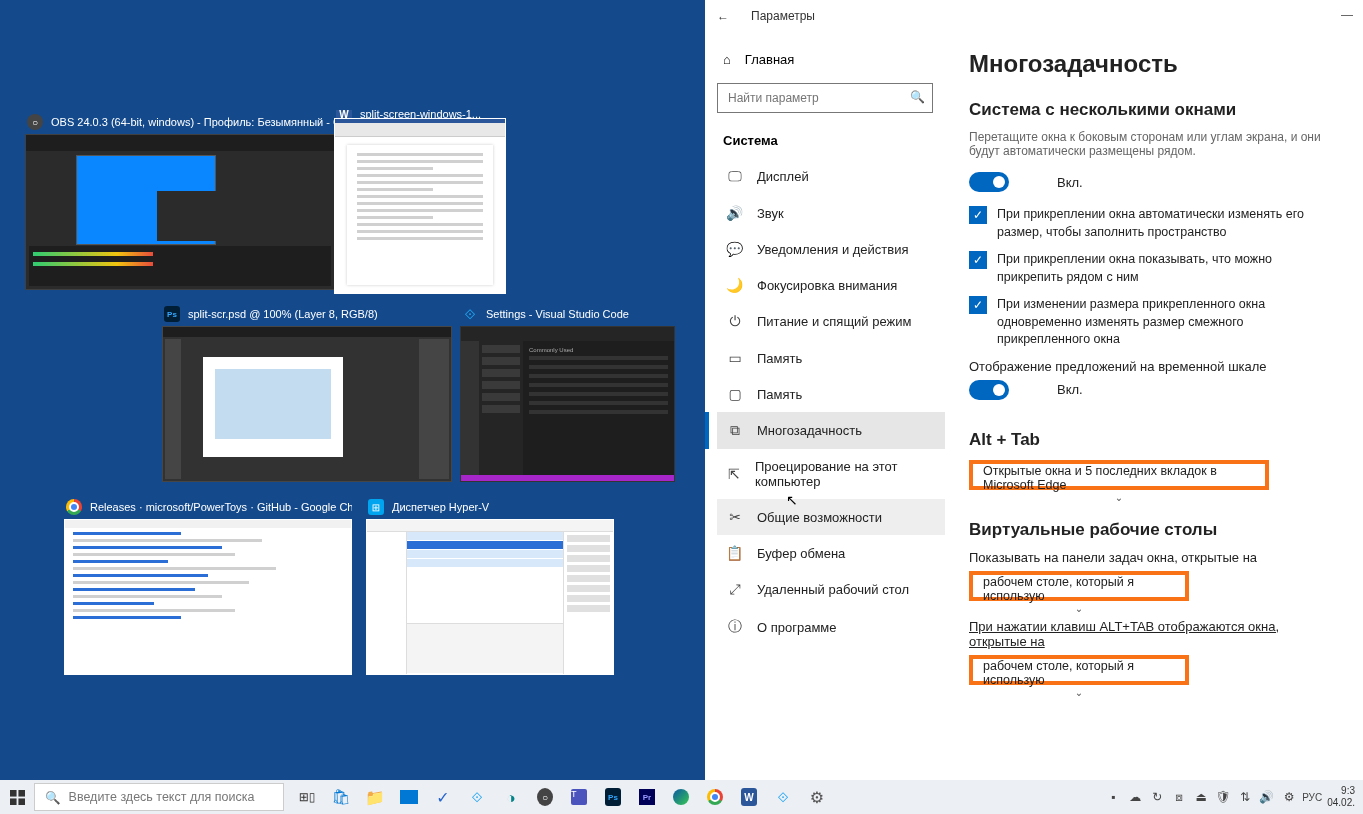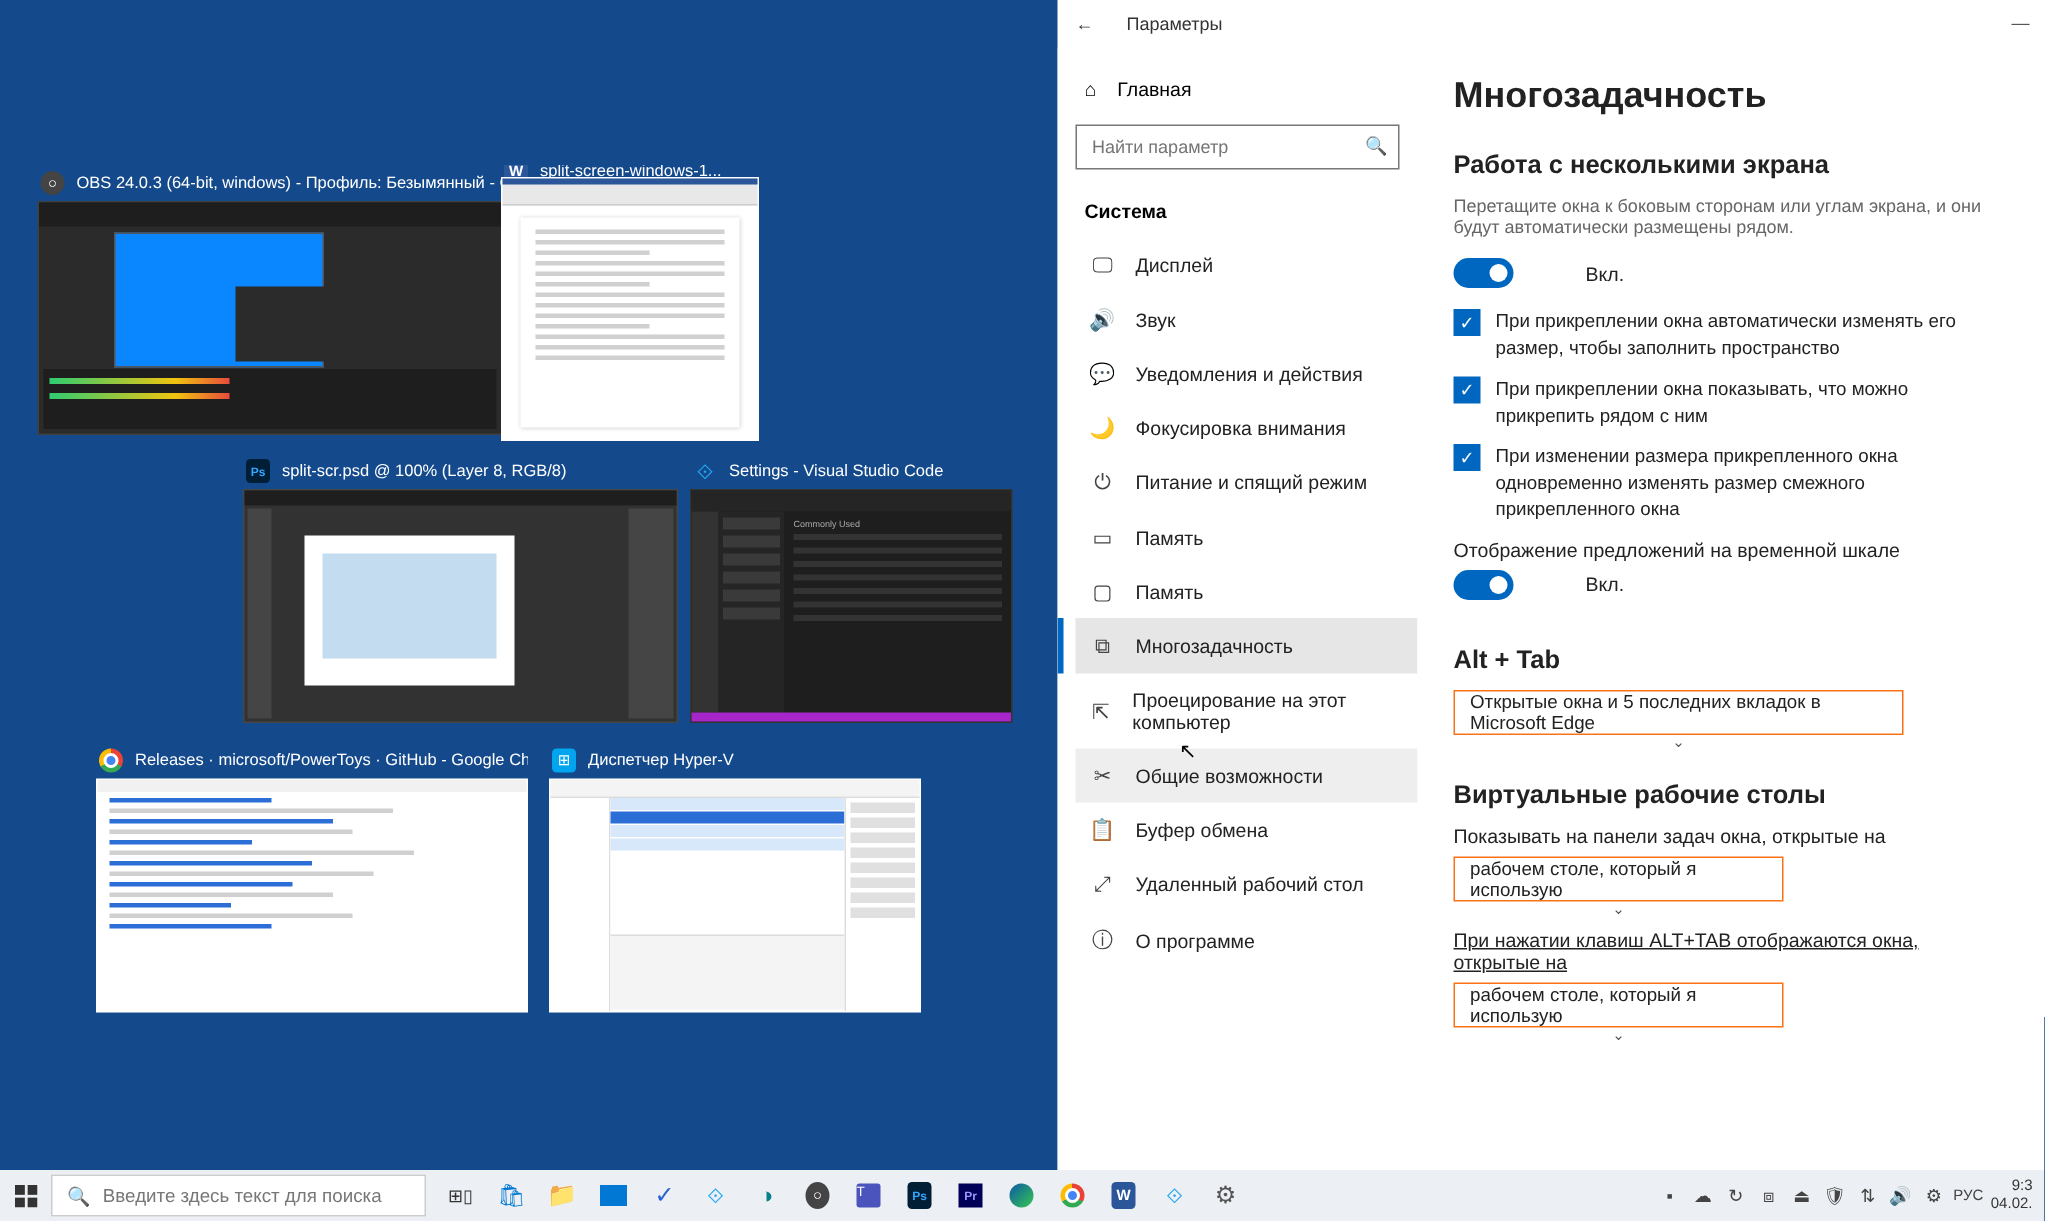--- a/index.html
+++ b/index.html
@@ -85,21 +85,21 @@
 .content h2.first{margin-top:0;}
 .content h2.alt{margin-top:30px;}
 .content p.hint{font-size:12px;color:#666;margin-bottom:14px;}
 .content .lbl{font-size:13px;margin-bottom:6px;}
 .toggle{display:flex;align-items:center;gap:10px;margin-bottom:14px;}
 .toggle .sw{width:40px;height:20px;border-radius:10px;background:#0067c0;position:relative;cursor:pointer;}
 .toggle .sw::after{content:"";position:absolute;width:12px;height:12px;background:#fff;border-radius:50%;top:4px;right:4px;}
 .toggle span{font-size:13px;margin-left:38px;}
 .chk{display:flex;gap:10px;margin-bottom:10px;font-size:12.5px;line-height:1.4;}
 .chk .box{width:18px;height:18px;flex:0 0 18px;background:#0067c0;display:flex;align-items:center;justify-content:center;color:#fff;font-size:12px;cursor:pointer;}
-.select{border:1px solid #f97316;height:30px;display:flex;align-items:center;justify-content:space-between;padding:0 10px;font-size:12.5px;cursor:pointer;margin-bottom:8px;flex-direction:column;}
+.select{border:4px solid #f97316;height:30px;display:flex;align-items:center;justify-content:space-between;padding:0 10px;font-size:12.5px;cursor:pointer;margin-bottom:8px;flex-direction:column;}
 .select .chev{font-size:10px;color:#555;}
 .sel-w1{width:300px;}
 .sel-w2{width:220px;}
 
 .taskbar{position:absolute;left:0;bottom:0;width:1363px;height:34px;background:#eceff3;display:flex;align-items:center;font-size:12px;color:#333;}
 .taskbar .start{width:34px;height:34px;display:flex;align-items:center;justify-content:center;cursor:pointer;}
 .taskbar .start svg{width:15px;height:15px;}
 .taskbar .search-box{width:250px;height:28px;background:#fff;border:1px solid #ccc;display:flex;align-items:center;padding:0 10px;margin-right:6px;cursor:text;}
 .taskbar .search-box .sicon{margin-right:8px;color:#555;}
 .taskbar .search-box span{color:#777;font-size:12.5px;}
@@ -350,21 +350,21 @@
           <span>Удаленный рабочий стол</span>
         </div>
       <div class="nav-item">
           <span class="nicon">ⓘ</span>
           <span>О программе</span>
         </div>
     </div>
 
     <div class="content">
       <h1>Многозадачность</h1>
-      <h2 class="first">Работа с несколькими экрана</h2>
+      <h2 class="first">Система с несколькими окнами</h2>
       <p class="hint">Перетащите окна к боковым сторонам или углам экрана, и они будут автоматически размещены рядом.</p>
       <div class="toggle">
           <div class="sw"></div>
           <span>Вкл.</span>
         </div>
       <div class="chk">
           <div class="box">✓</div>
           <span>При прикреплении окна автоматически изменять его размер, чтобы заполнить пространство</span>
         </div>
       <div class="chk">

